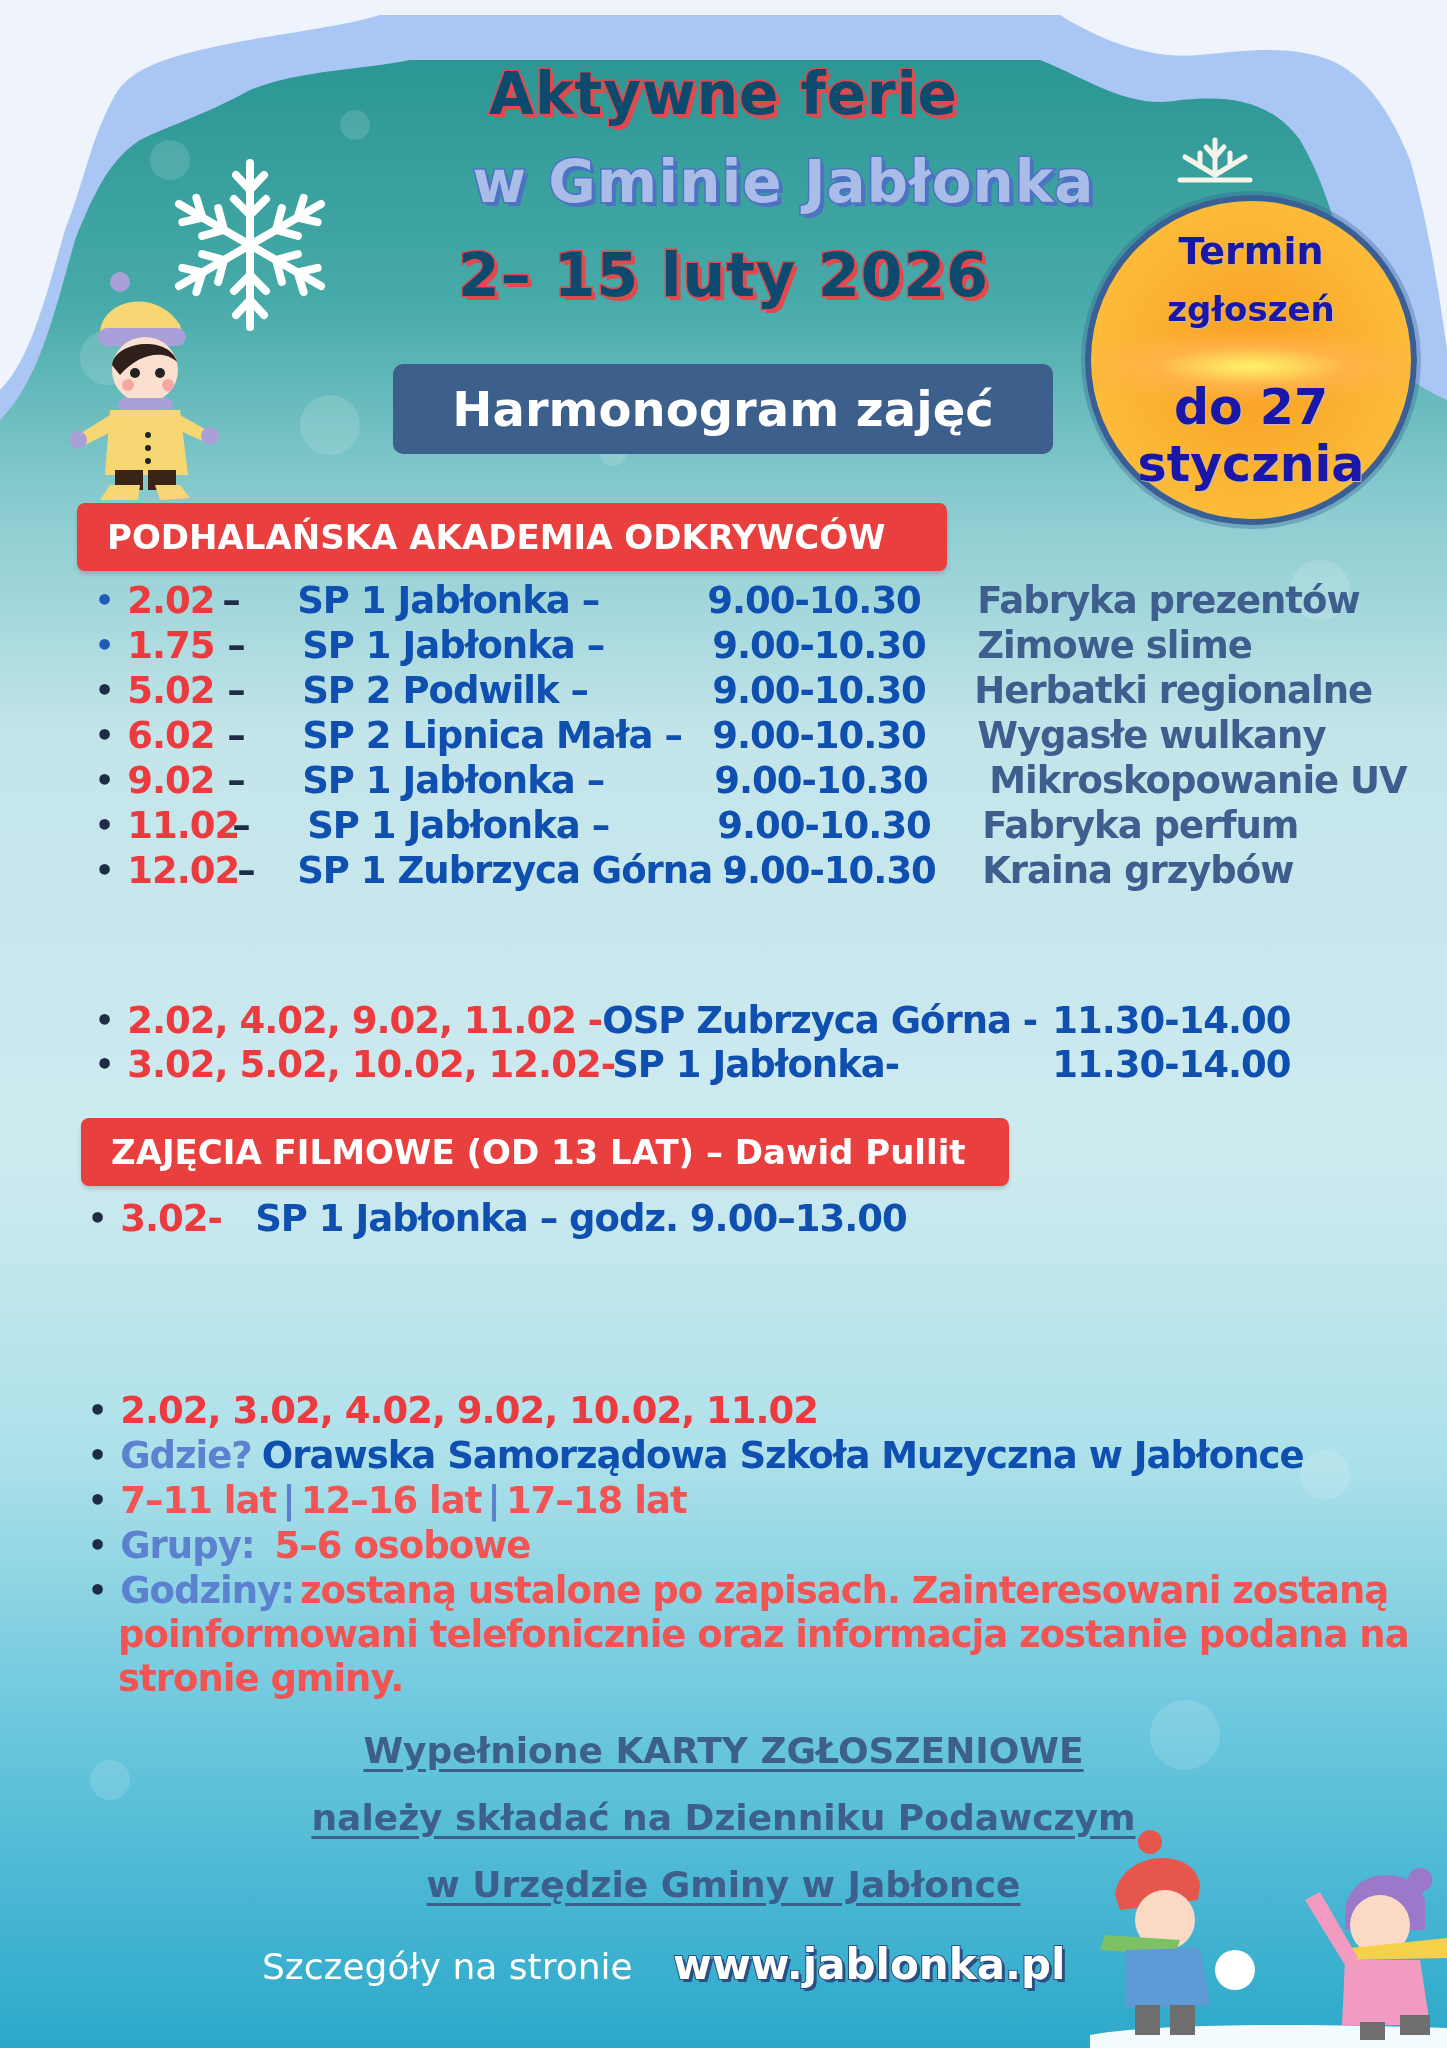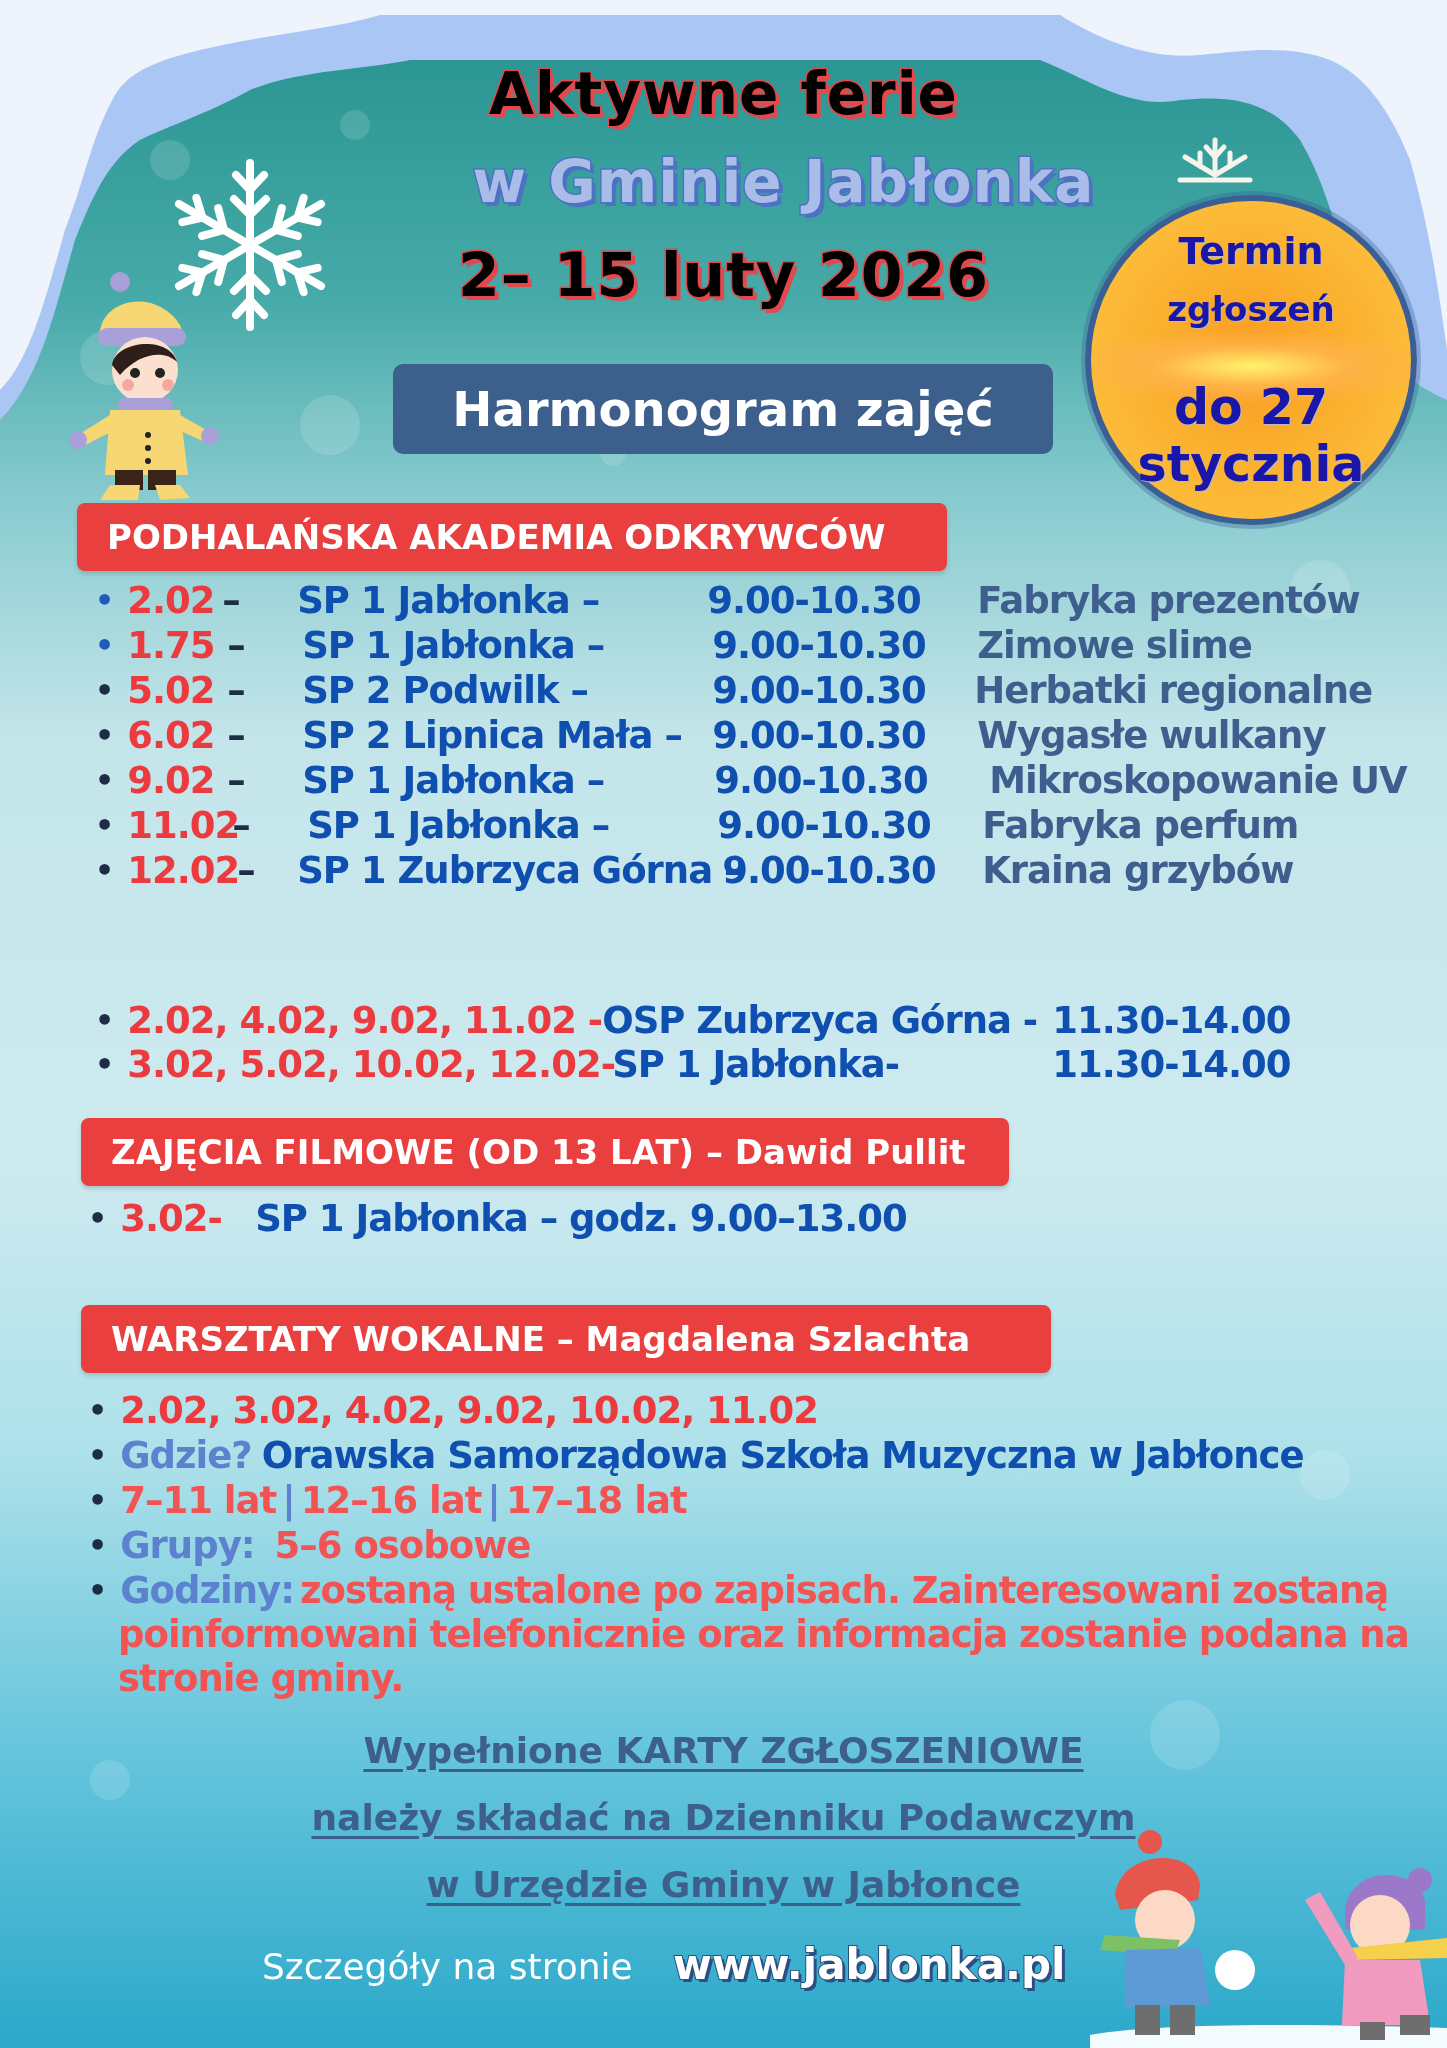--- a/index.html
+++ b/index.html
@@ -3,21 +3,21 @@
 <meta charset="utf-8">
 <style>
   html, body { margin:0; padding:0; }
   body { width:1447px; height:2048px; overflow:hidden; position:relative; font-family:"DejaVu Sans", sans-serif; background:#eef3fb; }
   .poster { position:absolute; inset:0; }
   .frame-outer { position:absolute; left:0; top:0; width:1447px; height:2048px; }
   .dot { position:absolute; border-radius:50%; background:rgba(255,255,255,0.14); }
   .abs { position:absolute; }
 
   .title { position:absolute; left:0; width:1447px; text-align:center; font-weight:bold; font-family:"DejaVu Sans", sans-serif; letter-spacing:1px; }
-  .t-red { color:#000000; -webkit-text-stroke:3px #e2484c; paint-order:stroke fill; text-shadow:4px 4px 0 #e2484c; }
+  .t-red { color:#0c4a6e; -webkit-text-stroke:3px #e2484c; paint-order:stroke fill; text-shadow:4px 4px 0 #e2484c; }
   .t-blue { color:#a9bde8; -webkit-text-stroke:3px #4d72c4; paint-order:stroke fill; text-shadow:4px 4px 0 #4d72c4; }
 
   .harm { position:absolute; left:393px; top:364px; width:660px; height:90px; background:#3d5f8c; border-radius:10px; color:#fff; font-weight:bold; font-size:48px; display:flex; align-items:center; justify-content:center; }
 
   .badge { position:absolute; left:1085px; top:195px; width:320px; height:318px; border-radius:50%;
     background: radial-gradient(ellipse 60% 12% at 50% 52%, #fff36a 0%, #ffb347 50%, rgba(255,160,40,0) 100%), radial-gradient(circle at 50% 50%, #f99a20 0%, #fbb12f 45%, #fdc645 100%);
     border:6px solid #3a5f95; box-shadow: 0 0 0 4px rgba(58,95,149,0.35); }
   .badge-line { position:absolute; left:0; width:100%; text-align:center; color:#1a16a8; font-weight:bold; font-family:"DejaVu Sans", sans-serif; text-shadow:1px 1px 0 #bbb; }
 
   .sec-head { position:absolute; height:68px; background:#e9403f; border-radius:8px; color:#fff; font-weight:bold; font-size:34px; display:flex; align-items:center; padding-left:30px; box-sizing:border-box; box-shadow:0 3px 4px rgba(0,0,0,0.15); }
@@ -210,21 +210,20 @@
     <span class="blue">11.30-14.00</span>
   </div>
 
   <div class="sec-head" style="left:81px;top:1118px;width:928px;">ZAJĘCIA FILMOWE  (OD 13 LAT) – Dawid Pullit</div>
   <div class="row" style="top:1196px;left:88px;">
     <span class="bullet" style="position:static;margin-right:14px;">•</span>
     <span class="red" style="width:135px;display:inline-block;">3.02-</span>
     <span class="blue">SP 1 Jabłonka – godz. 9.00–13.00</span>
   </div>
 
-  <div class="sec-head" style="left:81px;top:1305px;width:970px;">WARSZTATY WOKALNE  – Magdalena Szlachta</div>
   <div class="row" style="top:1388px;left:88px;">
     <span class="bullet" style="position:static;margin-right:14px;">•</span>
     <span class="red">2.02, 3.02, 4.02, 9.02, 10.02, 11.02</span>
   </div>
   <div class="row" style="top:1433px;left:88px;">
     <span class="bullet" style="position:static;margin-right:14px;">•</span>
     <span class="lblue" style="margin-right:10px;">Gdzie?</span>
     <span class="blue">Orawska Samorządowa Szkoła Muzyczna w Jabłonce</span>
   </div>
   <div class="row" style="top:1478px;left:88px;">

